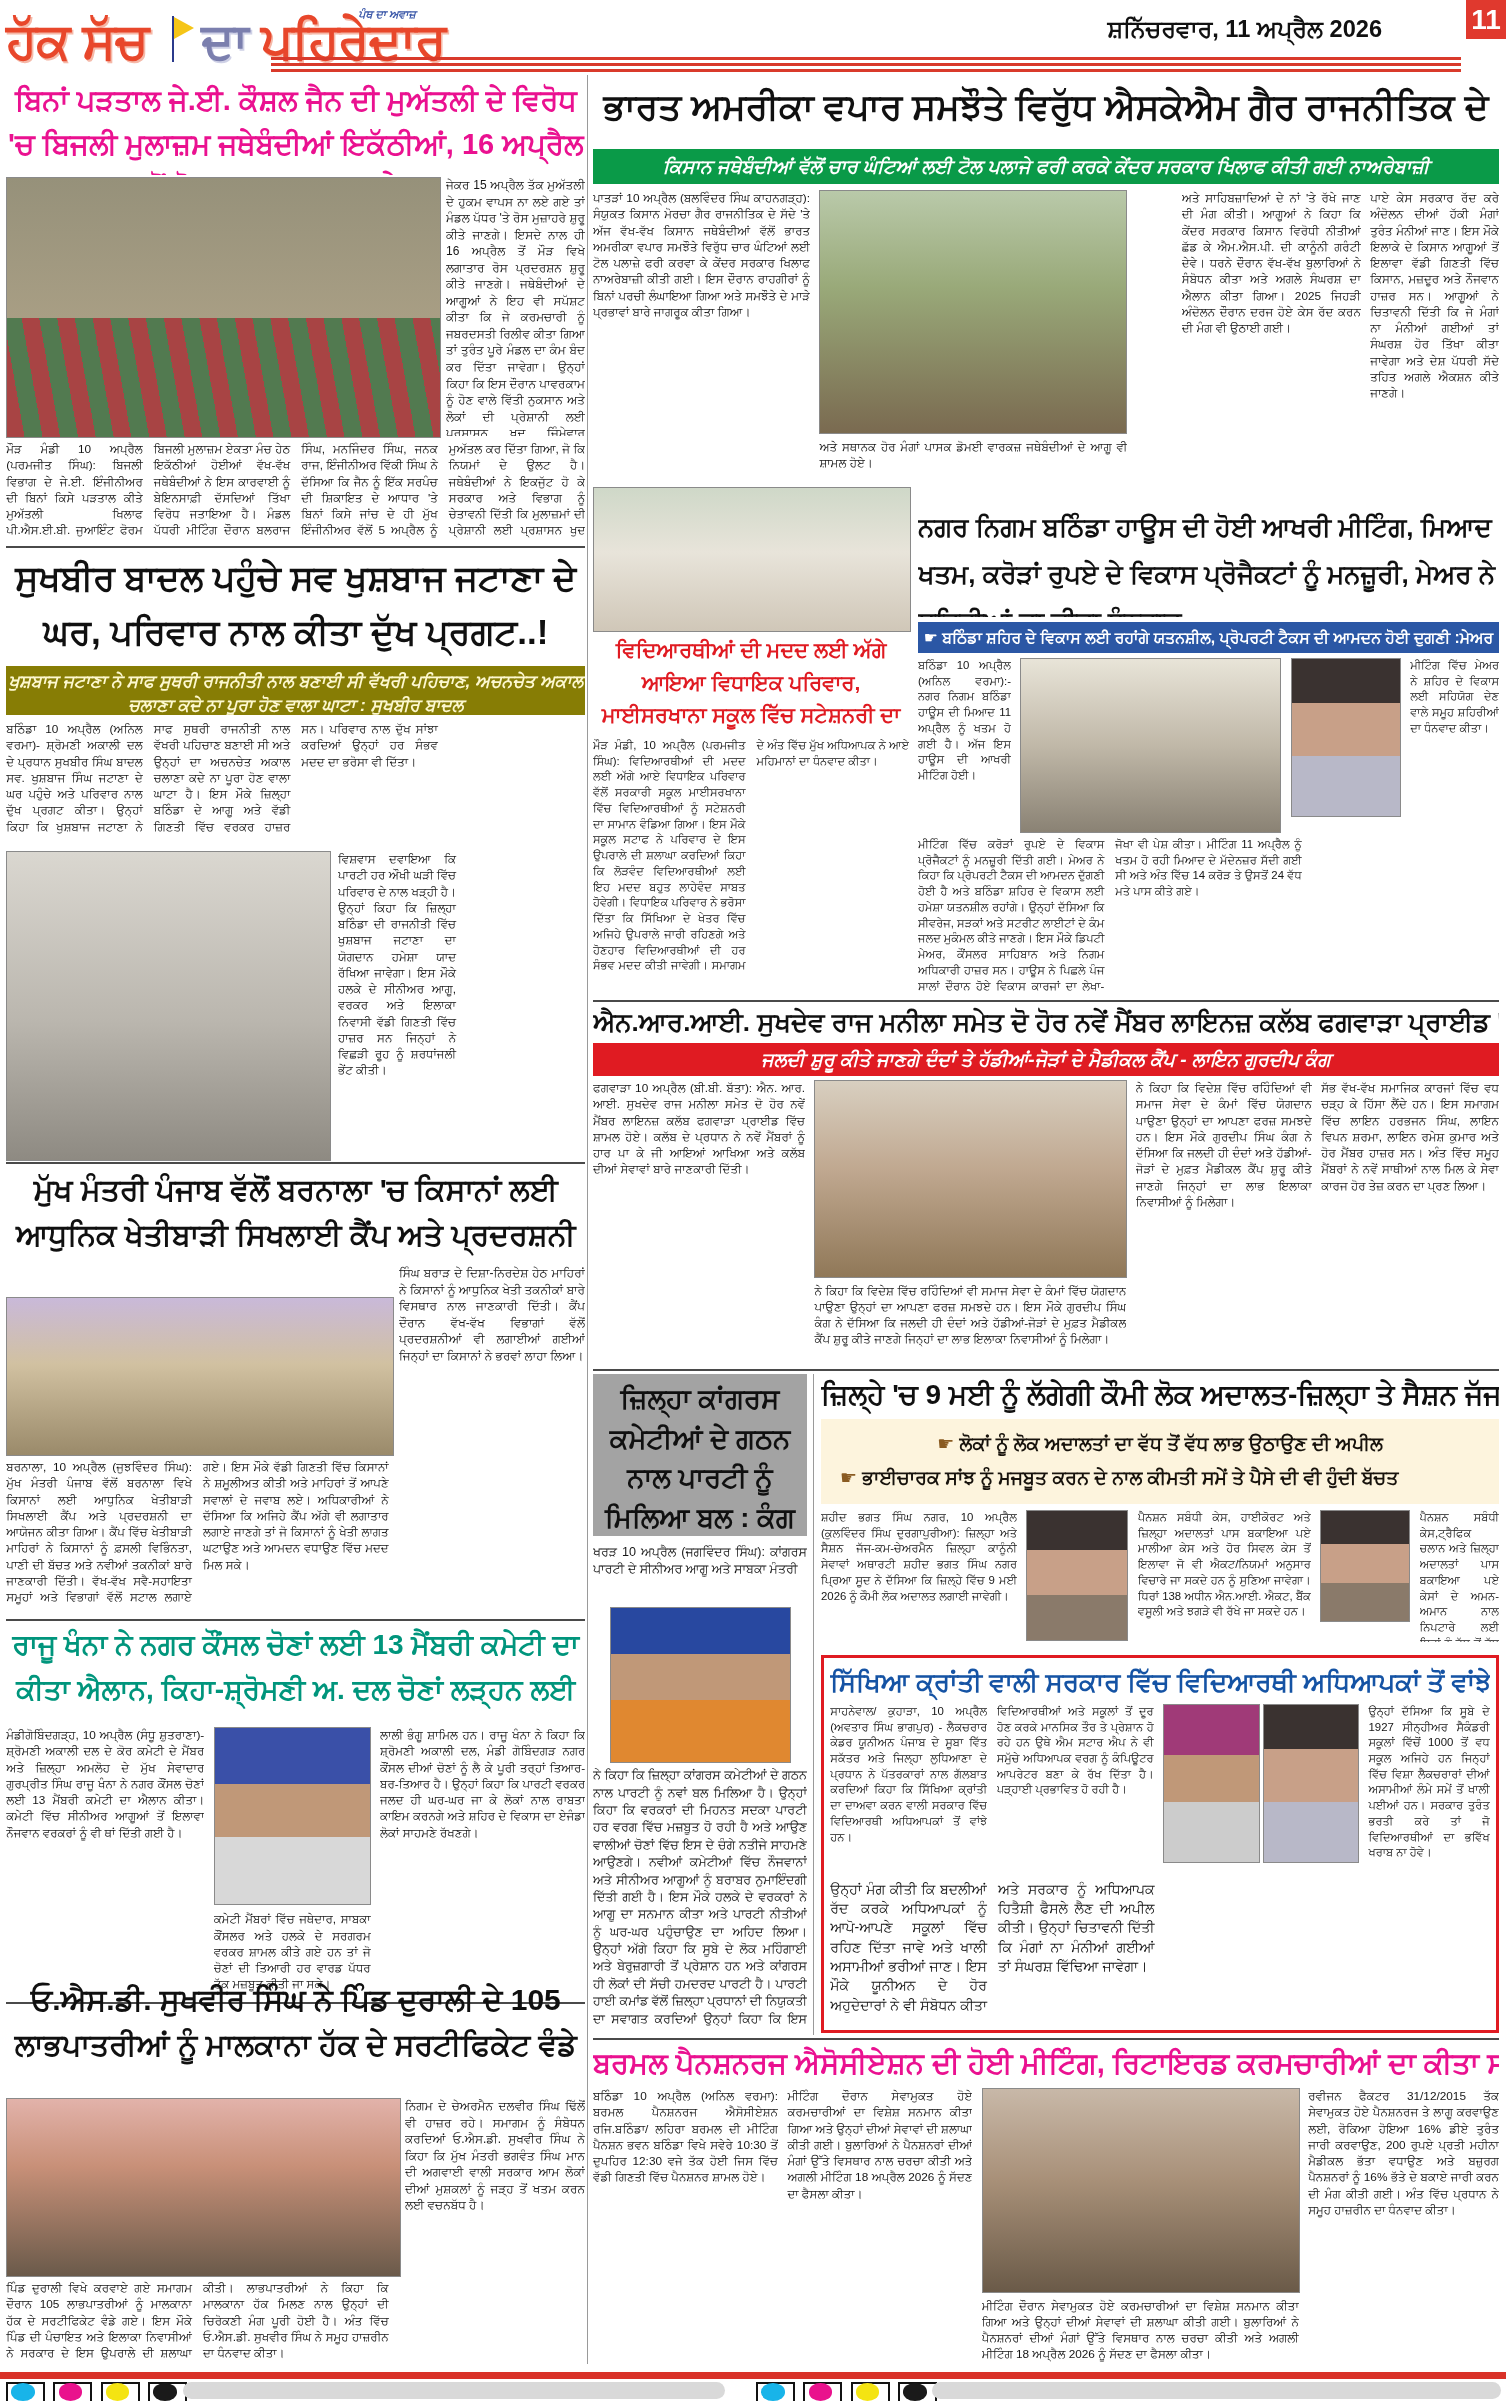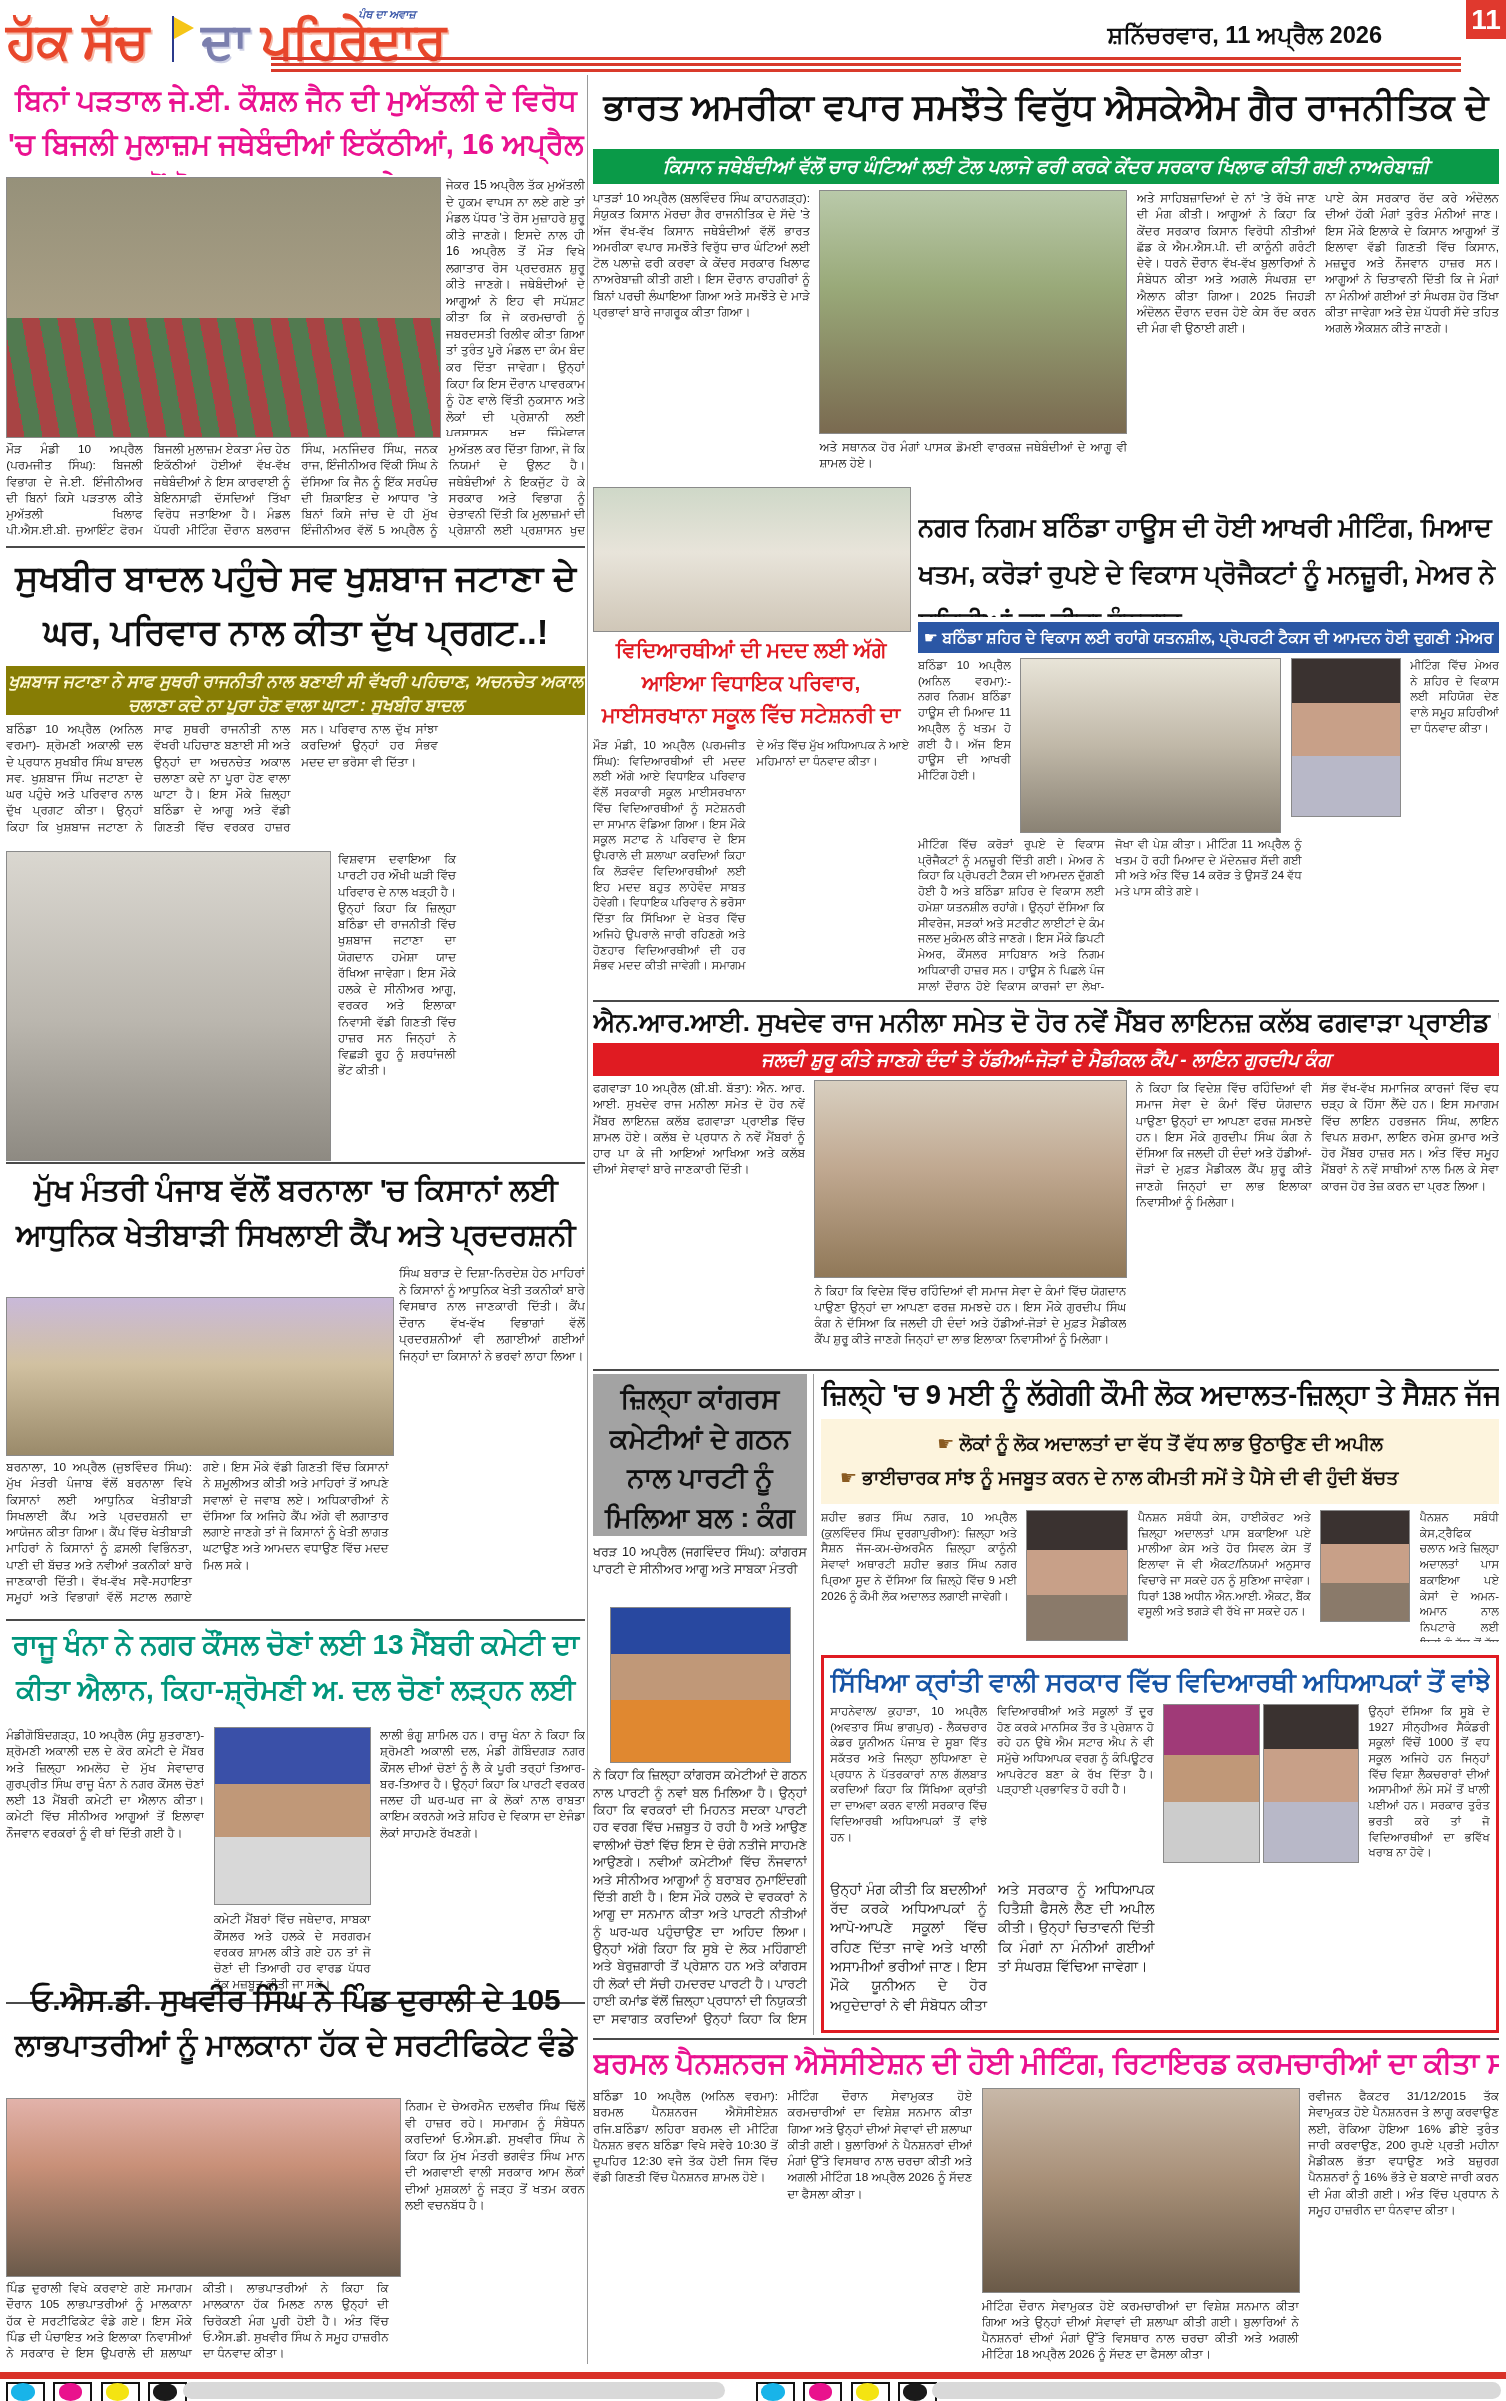--- a/index.html
+++ b/index.html
@@ -45,21 +45,21 @@
       <span style="color:#e8472b;text-shadow:1.6px 1.6px 0 #f5b9a9;">ਹੱਕ ਸੱਚ</span>
       <span style="display:inline-block;width:27px;height:46px;position:relative;vertical-align:top;">
         <span style="position:absolute;left:11px;top:0;width:2.4px;height:46px;background:#2b3a8c;"></span>
         <span style="position:absolute;left:13.3px;top:1.6px;width:0;height:0;border-top:11px solid transparent;border-bottom:11px solid transparent;border-left:20.4px solid #f5c518;"></span>
       </span>
       <span style="color:#7b7fae;text-shadow:1.6px 1.6px 0 #cfd1e6;">ਦਾ</span>
       <span style="color:#e8472b;text-shadow:1.6px 1.6px 0 #f5b9a9;">ਪਹਿਰੇਦਾਰ</span>
     </div>
   </div>
 
-  <div class="abs" style="left:1052px;top:22px;width:330px;text-align:right;font-size:23.6px;font-weight:bold;color:#111;">ਸ਼ਨਿੱਚਰਵਾਰ, 11 ਅਪ੍ਰੈਲ 2026</div>
+  <div class="abs" style="left:1052px;top:16px;width:330px;text-align:right;font-size:23.6px;font-weight:bold;color:#111;">ਸ਼ਨਿੱਚਰਵਾਰ, 11 ਅਪ੍ਰੈਲ 2026</div>
 
   <div class="abs" style="left:1466px;top:0;width:40px;height:39px;background:#e0392e;color:#fff;text-align:center;line-height:39px;font-size:28px;font-weight:900;">
     <span>11</span>
   </div>
 
   <div class="abs" style="left:271px;top:57px;width:1190px;height:19px;">
     <div style="height:3.1px;background:#d93a2b;margin-bottom:3.1px;"></div>
     <div style="height:3.1px;background:#d93a2b;margin-bottom:3.1px;"></div>
     <div style="height:3.1px;background:#d93a2b;"></div>
   </div>
@@ -106,21 +106,21 @@
   <div class="abs bt cols3" style="left:6.3px;top:2280px;width:579px;height:85px;">ਪਿੰਡ ਦੁਰਾਲੀ ਵਿਖੇ ਕਰਵਾਏ ਗਏ ਸਮਾਗਮ ਦੌਰਾਨ 105 ਲਾਭਪਾਤਰੀਆਂ ਨੂੰ ਮਾਲਕਾਨਾ ਹੱਕ ਦੇ ਸਰਟੀਫਿਕੇਟ ਵੰਡੇ ਗਏ। ਇਸ ਮੌਕੇ ਪਿੰਡ ਦੀ ਪੰਚਾਇਤ ਅਤੇ ਇਲਾਕਾ ਨਿਵਾਸੀਆਂ ਨੇ ਸਰਕਾਰ ਦੇ ਇਸ ਉਪਰਾਲੇ ਦੀ ਸ਼ਲਾਘਾ ਕੀਤੀ। ਲਾਭਪਾਤਰੀਆਂ ਨੇ ਕਿਹਾ ਕਿ ਮਾਲਕਾਨਾ ਹੱਕ ਮਿਲਣ ਨਾਲ ਉਨ੍ਹਾਂ ਦੀ ਚਿਰੋਕਣੀ ਮੰਗ ਪੂਰੀ ਹੋਈ ਹੈ। ਅੰਤ ਵਿੱਚ ਓ.ਐਸ.ਡੀ. ਸੁਖਵੀਰ ਸਿੰਘ ਨੇ ਸਮੂਹ ਹਾਜ਼ਰੀਨ ਦਾ ਧੰਨਵਾਦ ਕੀਤਾ।</div>
 
   <div class="abs hl" style="left:593px;top:75px;width:906px;height:71px;font-size:36px;line-height:1.8;color:#101010;">ਭਾਰਤ ਅਮਰੀਕਾ ਵਪਾਰ ਸਮਝੌਤੇ ਵਿਰੁੱਧ ਐਸਕੇਐਮ ਗੈਰ ਰਾਜਨੀਤਿਕ ਦੇ ਸੱਦੇ ਤਹਿਤ...</div>
   <div class="abs bar" style="left:593px;top:149px;width:906px;height:35px;background:#0a9a48;font-size:19px;line-height:35px;">ਕਿਸਾਨ ਜਥੇਬੰਦੀਆਂ ਵੱਲੋਂ ਚਾਰ ਘੰਟਿਆਂ ਲਈ ਟੋਲ ਪਲਾਜੇ ਫਰੀ ਕਰਕੇ ਕੇਂਦਰ ਸਰਕਾਰ ਖਿਲਾਫ ਕੀਤੀ ਗਈ ਨਾਅਰੇਬਾਜ਼ੀ</div>
   <div class="abs row" style="left:593px;top:190px;width:906px;height:290px;">
     <div class="bt" style="width:217px;height:100%;">ਪਾਤੜਾਂ 10 ਅਪ੍ਰੈਲ (ਬਲਵਿੰਦਰ ਸਿੰਘ ਕਾਹਨਗੜ੍ਹ): ਸੰਯੁਕਤ ਕਿਸਾਨ ਮੋਰਚਾ ਗੈਰ ਰਾਜਨੀਤਿਕ ਦੇ ਸੱਦੇ 'ਤੇ ਅੱਜ ਵੱਖ-ਵੱਖ ਕਿਸਾਨ ਜਥੇਬੰਦੀਆਂ ਵੱਲੋਂ ਭਾਰਤ ਅਮਰੀਕਾ ਵਪਾਰ ਸਮਝੌਤੇ ਵਿਰੁੱਧ ਚਾਰ ਘੰਟਿਆਂ ਲਈ ਟੋਲ ਪਲਾਜ਼ੇ ਫਰੀ ਕਰਵਾ ਕੇ ਕੇਂਦਰ ਸਰਕਾਰ ਖਿਲਾਫ ਨਾਅਰੇਬਾਜ਼ੀ ਕੀਤੀ ਗਈ। ਇਸ ਦੌਰਾਨ ਰਾਹਗੀਰਾਂ ਨੂੰ ਬਿਨਾਂ ਪਰਚੀ ਲੰਘਾਇਆ ਗਿਆ ਅਤੇ ਸਮਝੌਤੇ ਦੇ ਮਾੜੇ ਪ੍ਰਭਾਵਾਂ ਬਾਰੇ ਜਾਗਰੂਕ ਕੀਤਾ ਗਿਆ।</div>
     <div style="width:308px;display:flex;flex-direction:column;gap:4.7px;">
       <div class="ph ph-toll" style="width:306px;height:242px;"></div>
       <div class="bt" style="flex:1;overflow:hidden;">ਅਤੇ ਸਥਾਨਕ ਹੋਰ ਮੰਗਾਂ ਪਾਸਕ ਡੋਮਈ ਵਾਰਕਜ਼ ਜਥੇਬੰਦੀਆਂ ਦੇ ਆਗੂ ਵੀ ਸ਼ਾਮਲ ਹੋਏ।</div>
     </div>
-    <div class="bt" style="width:179px;height:100%;">ਅਤੇ ਸਾਹਿਬਜ਼ਾਦਿਆਂ ਦੇ ਨਾਂ 'ਤੇ ਰੱਖੇ ਜਾਣ ਦੀ ਮੰਗ ਕੀਤੀ। ਆਗੂਆਂ ਨੇ ਕਿਹਾ ਕਿ ਕੇਂਦਰ ਸਰਕਾਰ ਕਿਸਾਨ ਵਿਰੋਧੀ ਨੀਤੀਆਂ ਛੱਡ ਕੇ ਐਮ.ਐਸ.ਪੀ. ਦੀ ਕਾਨੂੰਨੀ ਗਰੰਟੀ ਦੇਵੇ। ਧਰਨੇ ਦੌਰਾਨ ਵੱਖ-ਵੱਖ ਬੁਲਾਰਿਆਂ ਨੇ ਸੰਬੋਧਨ ਕੀਤਾ ਅਤੇ ਅਗਲੇ ਸੰਘਰਸ਼ ਦਾ ਐਲਾਨ ਕੀਤਾ ਗਿਆ। 2025 ਜਿਹੜੀ ਅੰਦੋਲਨ ਦੌਰਾਨ ਦਰਜ ਹੋਏ ਕੇਸ ਰੱਦ ਕਰਨ ਦੀ ਮੰਗ ਵੀ ਉਠਾਈ ਗਈ।</div>
+    <div class="bt" style="width:179px;height:100%;margin-left:45px;">ਅਤੇ ਸਾਹਿਬਜ਼ਾਦਿਆਂ ਦੇ ਨਾਂ 'ਤੇ ਰੱਖੇ ਜਾਣ ਦੀ ਮੰਗ ਕੀਤੀ। ਆਗੂਆਂ ਨੇ ਕਿਹਾ ਕਿ ਕੇਂਦਰ ਸਰਕਾਰ ਕਿਸਾਨ ਵਿਰੋਧੀ ਨੀਤੀਆਂ ਛੱਡ ਕੇ ਐਮ.ਐਸ.ਪੀ. ਦੀ ਕਾਨੂੰਨੀ ਗਰੰਟੀ ਦੇਵੇ। ਧਰਨੇ ਦੌਰਾਨ ਵੱਖ-ਵੱਖ ਬੁਲਾਰਿਆਂ ਨੇ ਸੰਬੋਧਨ ਕੀਤਾ ਅਤੇ ਅਗਲੇ ਸੰਘਰਸ਼ ਦਾ ਐਲਾਨ ਕੀਤਾ ਗਿਆ। 2025 ਜਿਹੜੀ ਅੰਦੋਲਨ ਦੌਰਾਨ ਦਰਜ ਹੋਏ ਕੇਸ ਰੱਦ ਕਰਨ ਦੀ ਮੰਗ ਵੀ ਉਠਾਈ ਗਈ।</div>
     <div class="bt" style="flex:1;height:100%;">ਪਾਏ ਕੇਸ ਸਰਕਾਰ ਰੱਦ ਕਰੇ ਅੰਦੋਲਨ ਦੀਆਂ ਹੱਕੀ ਮੰਗਾਂ ਤੁਰੰਤ ਮੰਨੀਆਂ ਜਾਣ। ਇਸ ਮੌਕੇ ਇਲਾਕੇ ਦੇ ਕਿਸਾਨ ਆਗੂਆਂ ਤੋਂ ਇਲਾਵਾ ਵੱਡੀ ਗਿਣਤੀ ਵਿੱਚ ਕਿਸਾਨ, ਮਜ਼ਦੂਰ ਅਤੇ ਨੌਜਵਾਨ ਹਾਜ਼ਰ ਸਨ। ਆਗੂਆਂ ਨੇ ਚਿਤਾਵਨੀ ਦਿੱਤੀ ਕਿ ਜੇ ਮੰਗਾਂ ਨਾ ਮੰਨੀਆਂ ਗਈਆਂ ਤਾਂ ਸੰਘਰਸ਼ ਹੋਰ ਤਿੱਖਾ ਕੀਤਾ ਜਾਵੇਗਾ ਅਤੇ ਦੇਸ਼ ਪੱਧਰੀ ਸੱਦੇ ਤਹਿਤ ਅਗਲੇ ਐਕਸ਼ਨ ਕੀਤੇ ਜਾਣਗੇ।</div>
   </div>
   <div class="abs ph ph-books" style="left:593px;top:487px;width:316px;height:143px;"></div>
 
   <div class="abs hl" style="left:918px;top:504px;width:581px;height:113px;font-size:26px;line-height:1.8;color:#101010;text-align:left;">ਨਗਰ ਨਿਗਮ ਬਠਿੰਡਾ ਹਾਊਸ ਦੀ ਹੋਈ ਆਖਰੀ ਮੀਟਿੰਗ, ਮਿਆਦ ਖਤਮ, ਕਰੋੜਾਂ ਰੁਪਏ ਦੇ ਵਿਕਾਸ ਪ੍ਰੋਜੈਕਟਾਂ ਨੂੰ ਮਨਜ਼ੂਰੀ, ਮੇਅਰ ਨੇ ਸ਼ਹਿਰੀਆਂ ਦਾ ਕੀਤਾ ਧੰਨਵਾਦ</div>
   <div class="abs bar" style="left:918px;top:622px;width:581px;height:31px;background:#2b57a5;font-size:15.7px;line-height:31px;font-style:normal;">
     <span>☛</span>
     <span>ਬਠਿੰਡਾ ਸ਼ਹਿਰ ਦੇ ਵਿਕਾਸ ਲਈ ਰਹਾਂਗੇ ਯਤਨਸ਼ੀਲ, ਪ੍ਰੋਪਰਟੀ ਟੈਕਸ ਦੀ ਆਮਦਨ ਹੋਈ ਦੁਗਣੀ :ਮੇਅਰ</span>
   </div>
   <div class="abs row" style="left:918px;top:658px;width:581px;height:174px;">

